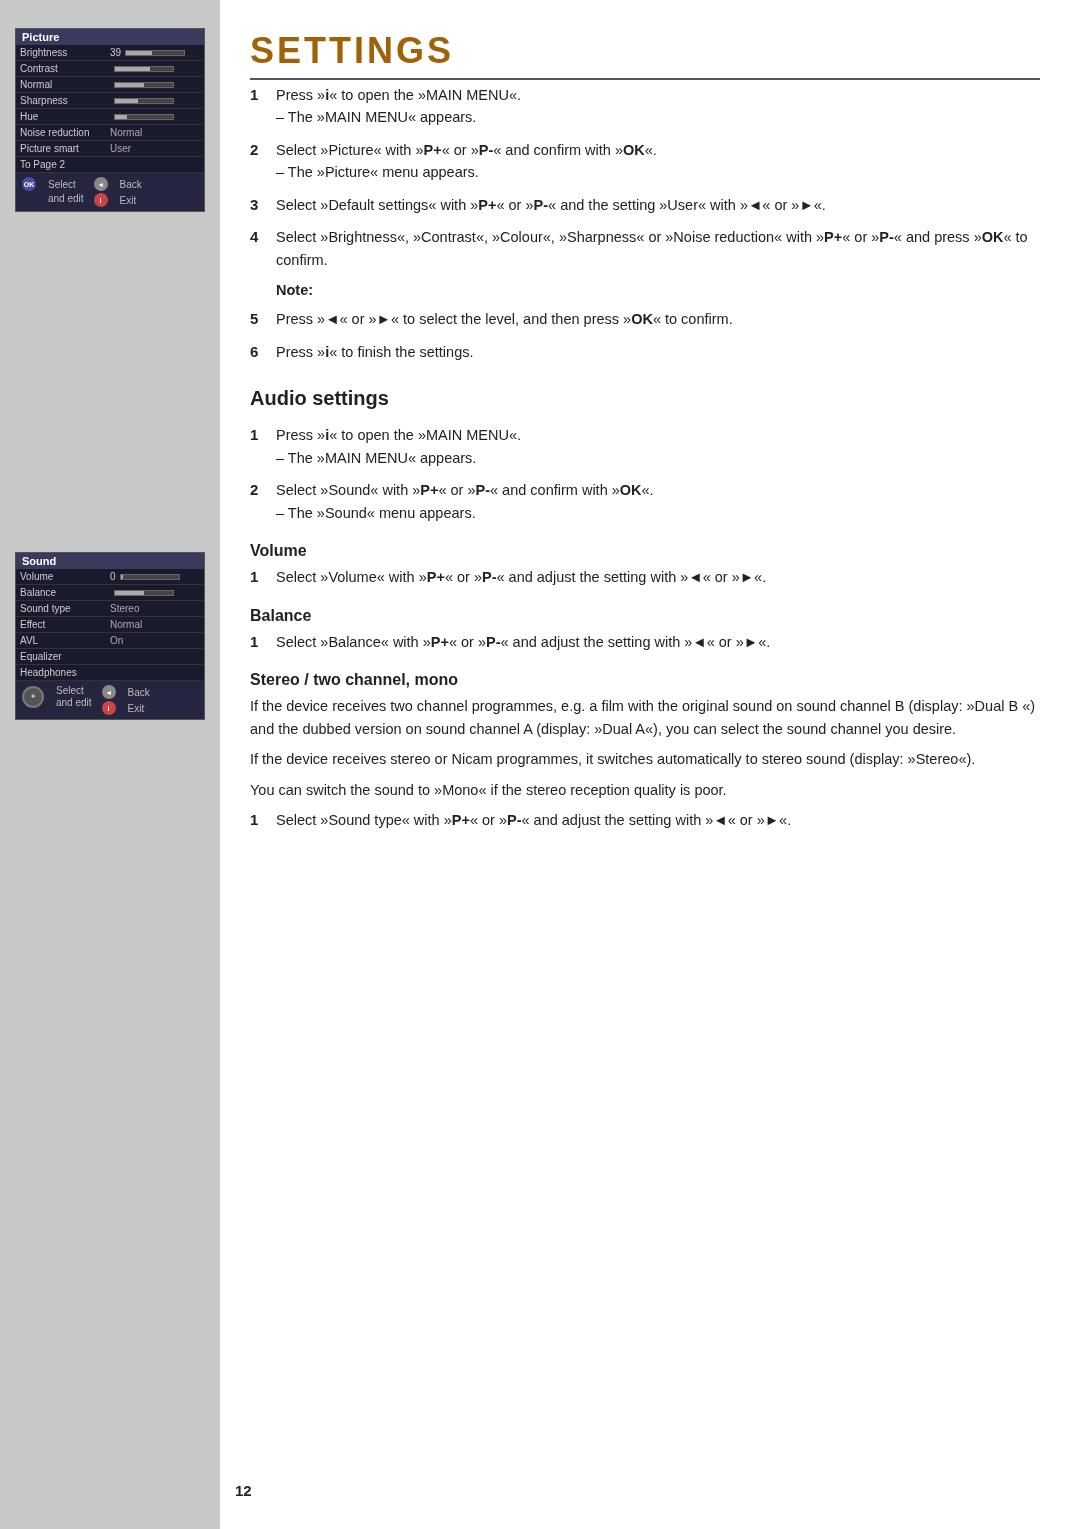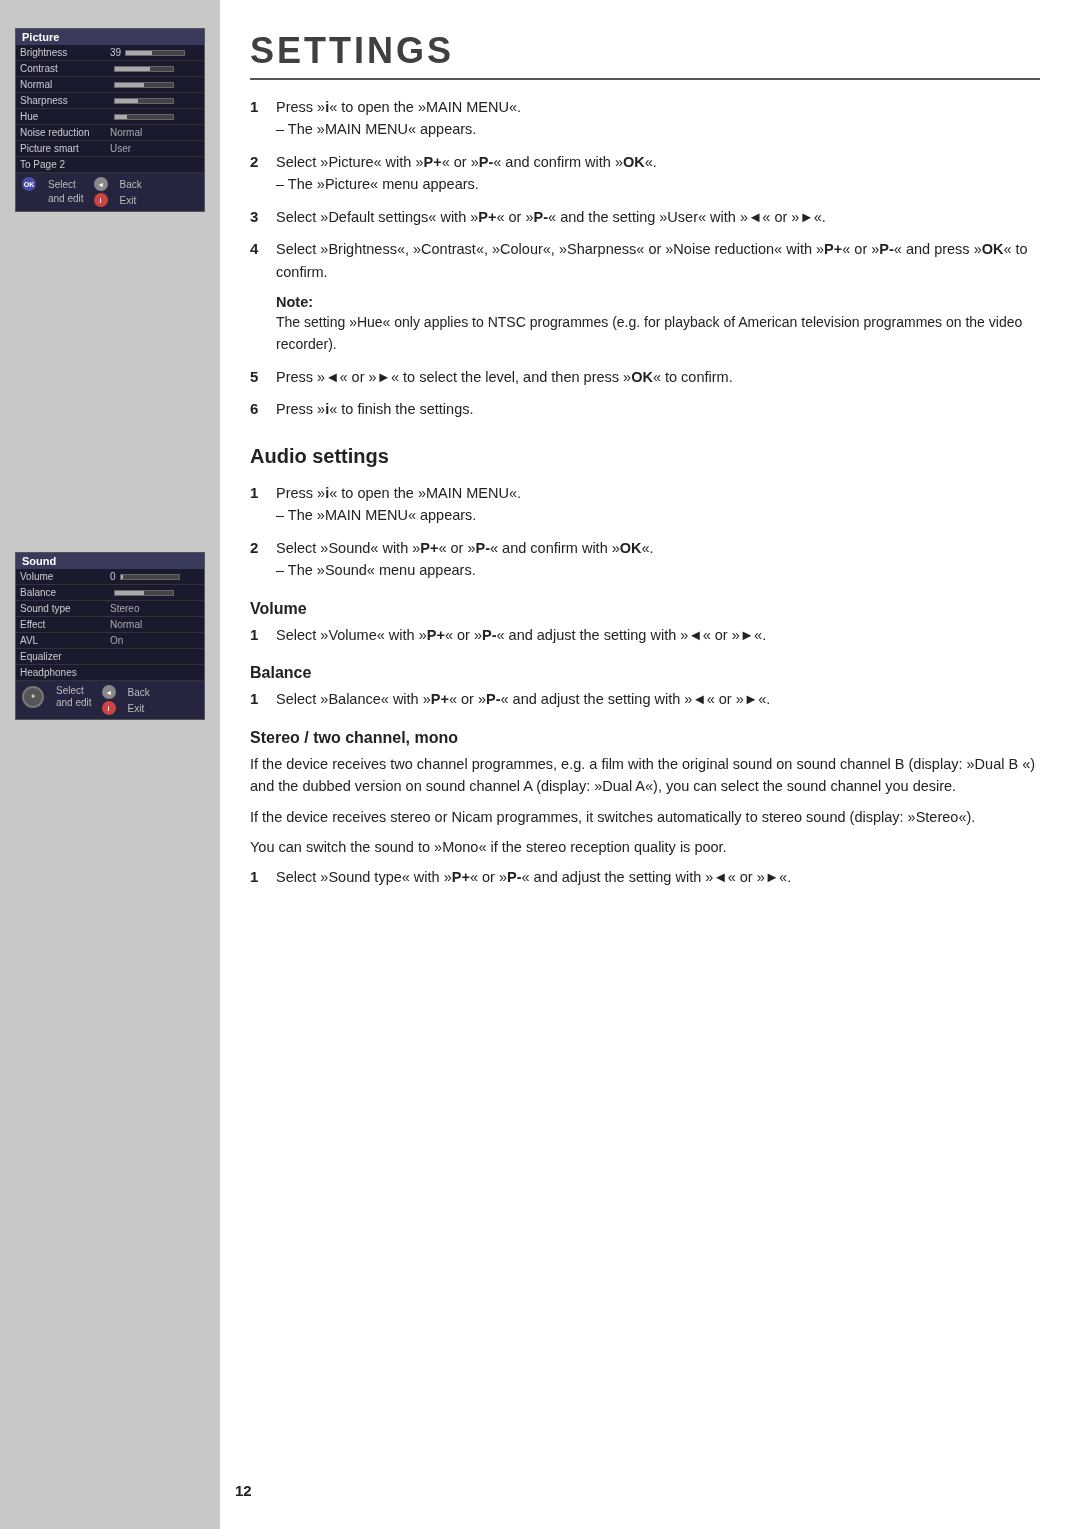--- a/index.html
+++ b/index.html
@@ -127,22 +127,22 @@
       flex: 1;
       padding: 30px 40px 30px 30px;
     }
 
     
     .page-title {
       font-size: 36px;
       font-weight: bold;
       text-transform: uppercase;
       letter-spacing: 3px;
-      color: #404040;
-      margin-bottom: 16px;
+      color: #a16207;
+      margin-bottom: 4px;
       border-bottom: 2px solid #555;
       padding-bottom: 6px;
     }
 
     
     .section-title {
       font-size: 20px;
       font-weight: bold;
       margin-top: 24px;
       margin-bottom: 14px;
@@ -379,21 +379,20 @@
         <span class="list-content">Select »Default settings« with »<b>P+</b>« or »<b>P-</b>« and the setting »User« with »◄« or »►«.</span>
       </li>
       <li>
         <span class="list-number">4</span>
         <span class="list-content">Select »Brightness«, »Contrast«, »Colour«, »Sharpness« or »Noise reduction« with »<b>P+</b>« or »<b>P-</b>« and press »<b>OK</b>« to confirm.</span>
       </li>
     </ol>
 
   <div class="note-block">
     <span class="note-label">Note:</span>
-    <div class="note-text">The setting »Hue« only applies to NTSC programmes (e.g. for playback of American television programmes on the video recorder).</div>
   </div>
 
   <ol class="numbered-list" id="picture-steps2-list">
       <li>
         <span class="list-number">5</span>
         <span class="list-content">Press »◄« or »►« to select the level, and then press »<b>OK</b>« to confirm.</span>
       </li>
       <li>
         <span class="list-number">6</span>
         <span class="list-content">Press »<b>i</b>« to finish the settings.</span>

